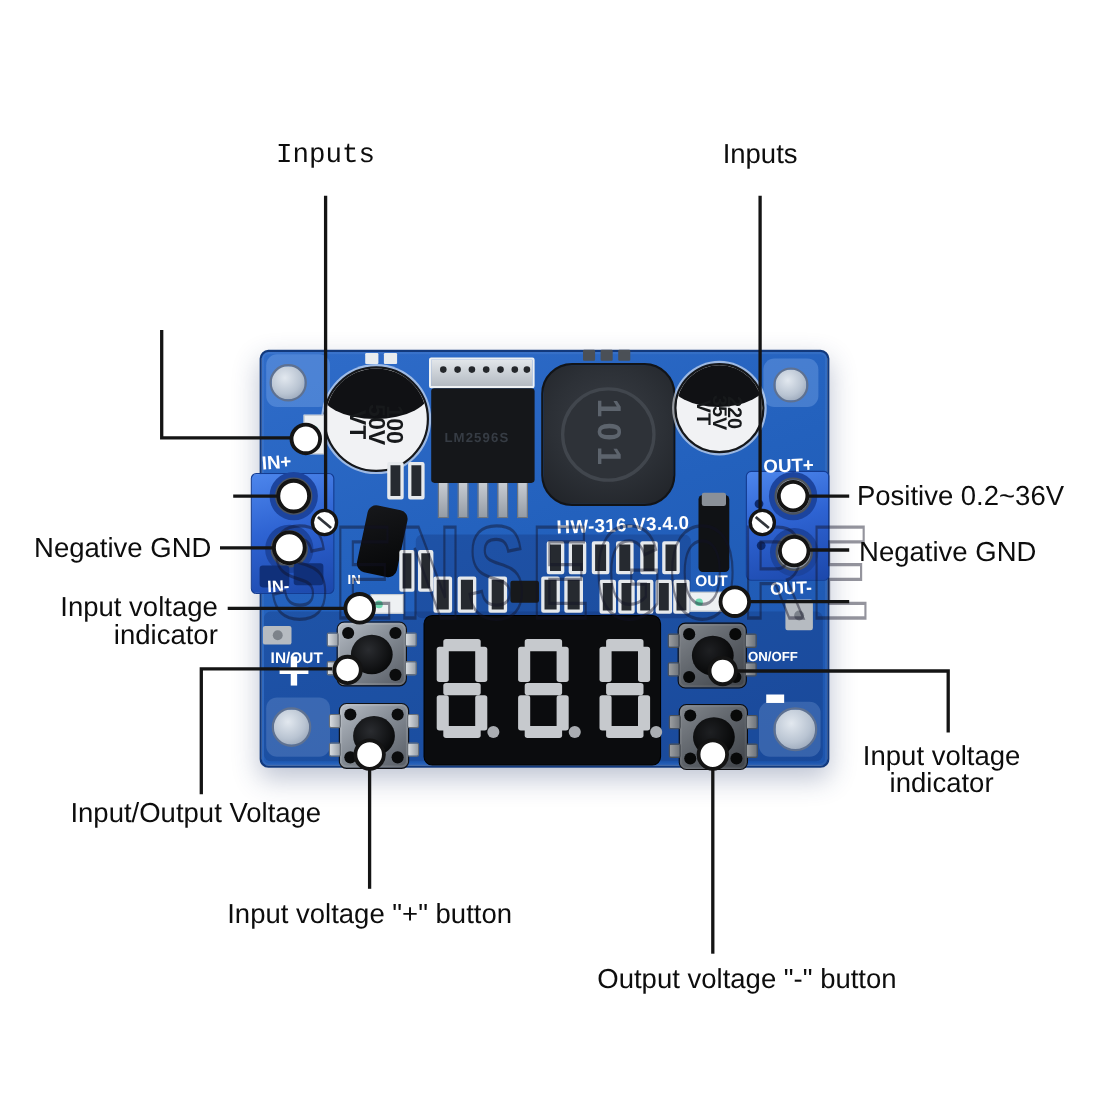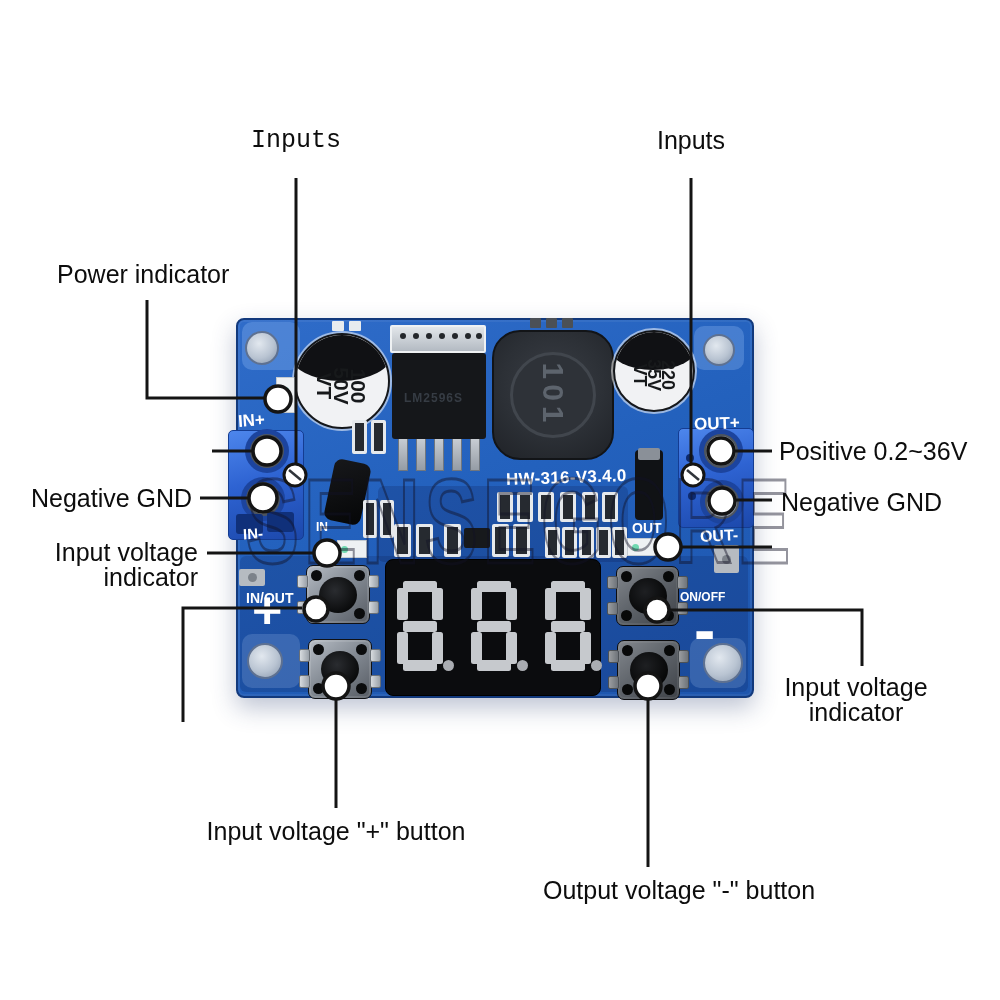--- a/index.html
+++ b/index.html
@@ -363,27 +363,27 @@
       <circle cx="657" cy="610" r="12"></circle>
       <circle cx="648" cy="686" r="13"></circle>
       <circle cx="721" cy="451" r="13"></circle>
       <circle cx="722" cy="501" r="13"></circle>
       <circle cx="668" cy="547" r="13"></circle>
     </g>
   </svg>
 
   <div class="lbl" id="lbl-inputs">Inputs</div>
   <div class="lbl" id="lbl-output">Inputs</div>
-  <div class="lbl" id="lbl-power">Power indicator</div>
   <div class="lbl" id="lbl-neg-in">Negative GND</div>
   <div class="lbl" id="lbl-iv-left">
     <div>Input voltage</div>
     <div>indicator</div>
   </div>
   <div class="lbl" id="lbl-switch">
+    <div>Input/Output Voltage</div>
   </div>
   <div class="lbl" id="lbl-plus-btn">Input voltage "+" button</div>
   <div class="lbl" id="lbl-minus-btn">Output voltage "-" button</div>
   <div class="lbl" id="lbl-pos-out">Positive 0.2~36V</div>
   <div class="lbl" id="lbl-neg-out">Negative GND</div>
   <div class="lbl" id="lbl-iv-right">
     <div>Input voltage</div>
     <div>indicator</div>
   </div>
 

